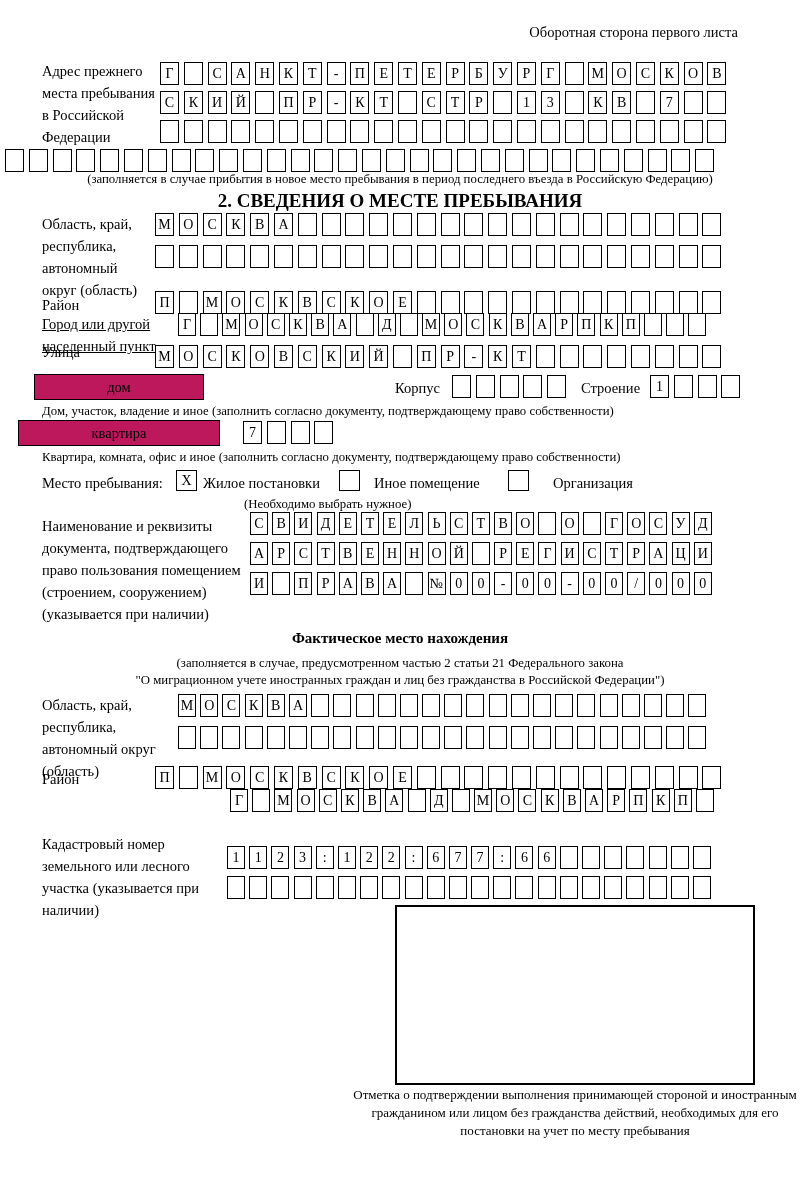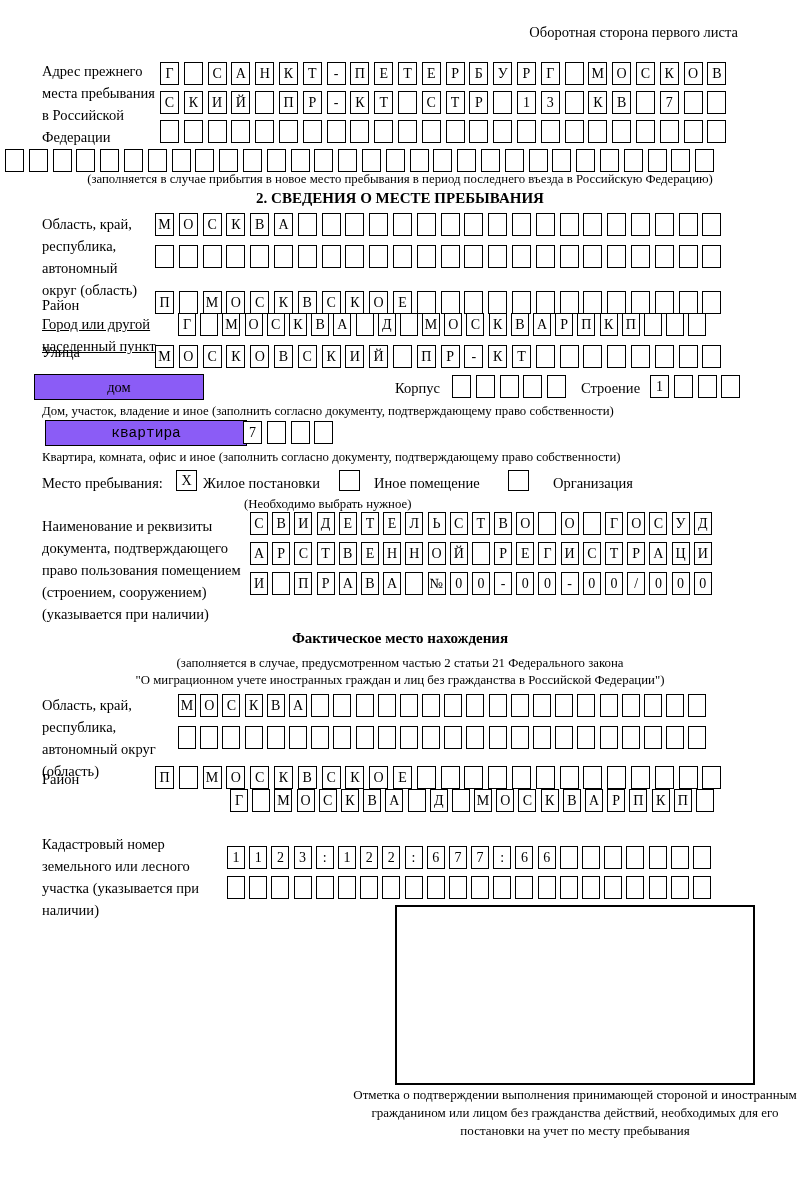--- a/index.html
+++ b/index.html
@@ -1,49 +1,49 @@
 <!DOCTYPE html>
 <html><head>
 <meta charset="utf-8">
 <style>
   html,body{margin:0;padding:0;background:#fff;}
   .page{position:relative;width:800px;height:1180px;background:#ffffff;
         font-family:"Liberation Serif","DejaVu Serif",serif;color:#000;overflow:hidden;}
   .abs{position:absolute;}
   .lbl{font-size:14.5px;line-height:22px;}
   .note{font-size:12.8px;line-height:15px;}
-  .hdr{font-size:15px;font-weight:bold;}
+  .hdr{font-size:19px;font-weight:bold;}
   .center{text-align:center;width:800px;left:0;}
   .cellrow{white-space:nowrap;}
   .cell{display:inline-block;width:17px;height:21px;border:1.6px solid #000;
         margin-right:4.8px;text-align:center;font-size:14px;line-height:21px;
         vertical-align:top;background:#fff;}
   .tight .cell{width:16px;margin-right:4.2px;}
   .wbox{border:1.6px solid #000;height:24px;line-height:24px;text-align:center;
-        font-size:14.5px;background:#8b5cf6;}
+        font-size:14.5px;background:#be185d;}
   .checkbox{width:19px;height:19px;border:1.6px solid #000;text-align:center;
         font-size:14px;line-height:19px;background:#fff;}
   .stamp-box{border:2px solid #000;background:#fff;}
 
   .t-header{top:24px;right:62px;font-size:14.5px;}
   .lbl-prev{left:42px;top:60px;width:120px;}
   .r-prev1{left:160px;top:62px;} .r-prev2{left:160px;top:91px;}
   .r-prev3{left:160px;top:120px;} .r-prev4{left:5px;top:149px;}
   .note-prev{top:172px;}
   .h-sec2{top:190px;}
   .lbl-region2{left:42px;top:213px;width:110px;}
   .r-region2a{left:155px;top:213px;} .r-region2b{left:155px;top:245px;}
   .lbl-district2{left:42px;top:294px;} .r-district2{left:155px;top:291px;}
   .lbl-city2{left:42px;top:313px;width:138px;text-decoration:underline;} .r-city2{left:178px;top:313px;}
   .lbl-street2{left:42px;top:341px;text-align:right;} .r-street2{left:155px;top:345px;}
   .box-dom{left:34px;top:374px;width:168px;} .r-dom{left:209px;top:375px;}
   .lbl-korpus{left:395px;top:377px;} .r-korpus{left:452px;top:375px;}
   .lbl-stroenie{left:581px;top:377px;} .r-stroenie{left:650px;top:375px;}
   .note-dom{left:42px;top:404px;}
-  .box-kv{left:45px;top:420px;width:200px;font-family:Liberation Mono, monospace;} .r-kv{left:243px;top:421px;}
+  .box-kv{left:18px;top:420px;width:200px;} .r-kv{left:243px;top:421px;}
   .note-kv{left:42px;top:450px;}
   .lbl-stay{left:42px;top:472px;} .cb1{left:176px;top:470px;}
   .lbl-zhiloe{left:203px;top:472px;} .cb2{left:339px;top:470px;}
   .lbl-inoe{left:374px;top:472px;} .cb3{left:508px;top:470px;}
   .lbl-org{left:553px;top:472px;}
   .note-stay{left:244px;top:497px;}
   .lbl-doc{left:42px;top:515px;width:202px;}
   .r-doc1{left:250px;top:512px;} .r-doc2{left:250px;top:542px;} .r-doc3{left:250px;top:572px;}
   .h-fact{top:630px;font-size:15px;}
   .note-fact1{top:656px;} .note-fact2{top:673px;}

